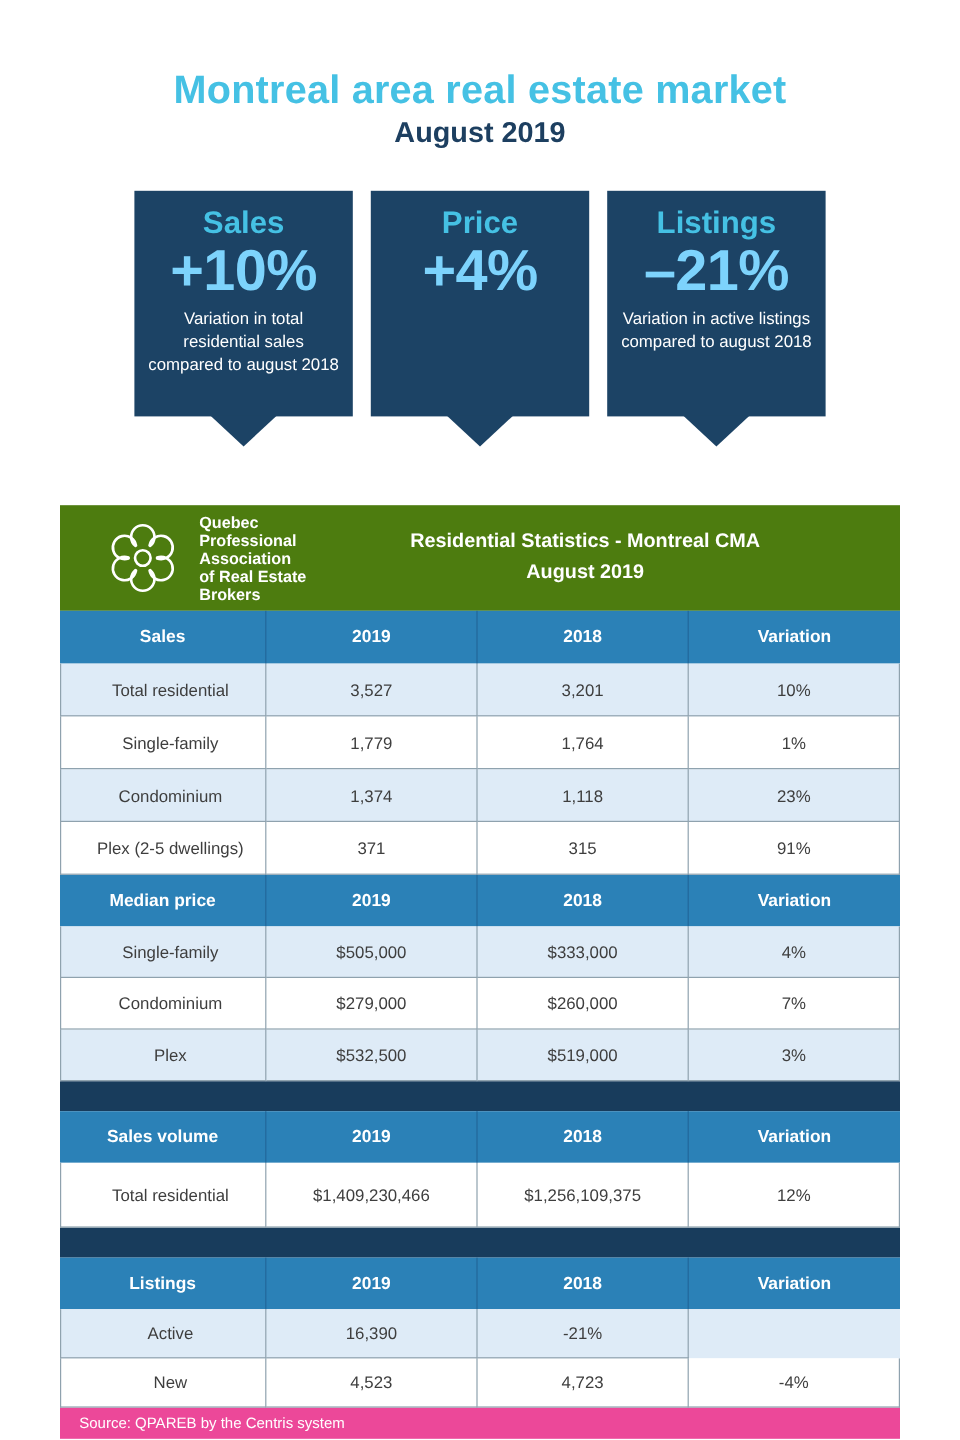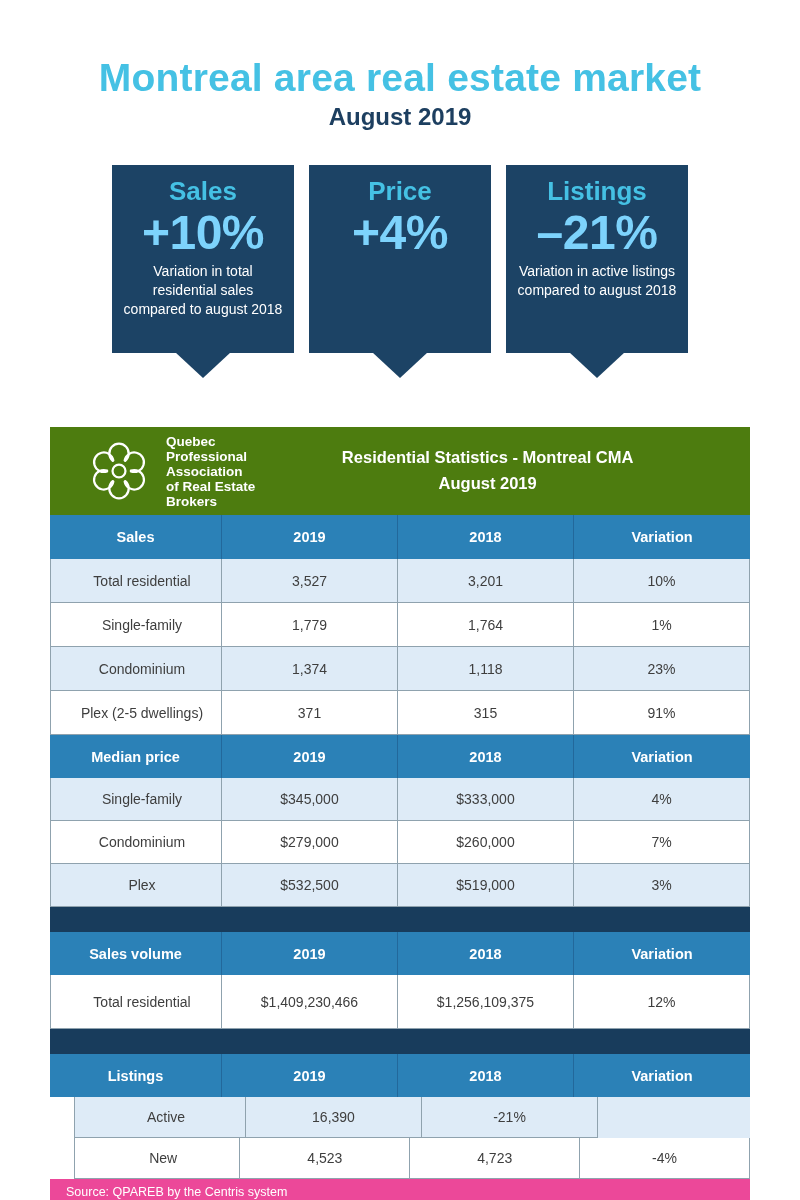--- a/index.html
+++ b/index.html
@@ -6,21 +6,21 @@
   body{
     width:800px;height:1200px;background:#ffffff;overflow:hidden;
     font-family:"Liberation Sans", sans-serif;
     -webkit-font-smoothing:antialiased;
   }
   .page{width:800px;height:1200px;position:relative;}
 
   
   .page-title{
     margin:0;padding-top:56px;text-align:center;
-    font-size:39px;font-weight:700;color:#45C1E4;letter-spacing:.2px;
+    font-size:33px;font-weight:700;color:#45C1E4;letter-spacing:.2px;
   }
   .page-subtitle{
     margin:3px 0 0 0;text-align:center;
     font-size:24px;font-weight:600;color:#1D3F60;
   }
 
   
   .callouts{
     margin-top:34px;display:flex;justify-content:center;gap:15px;
   }
@@ -65,21 +65,21 @@
   .thead-row .cell{
     color:#fff;font-weight:700;font-size:14.5px;
     border-right:1px solid #22689B;
   }
   .thead-row .cell:last-child{border-right:none;}
 
   .body-row{background:#fff;height:44px;}
   .body-row.alt{background:#DEEBF7;}
   .sec1 .body-row{height:43px;}
   .sec2 .body-row{height:54px;}
-  .sec3 .body-row{height:41px;margin-left:24px;}
+  .sec3 .body-row{height:41px;}
   .body-row .cell{
     border-right:1px solid #8FA2AE;border-bottom:1px solid #8FA2AE;
   }
   .body-row .cell:first-child{border-left:1px solid #8FA2AE;padding-left:12px;}
 
   .sep{height:25px;background:#183C5C;}
 
   .footer{
     height:26px;background:#ec4899;color:#fff;font-size:12.5px;
     display:flex;align-items:center;padding-left:16px;box-sizing:border-box;
@@ -184,21 +184,21 @@
         </div>
         <div class="section sec1">
           <div class="trow thead-row">
             <div class="cell c0">Median price</div>
             <div class="cell c1">2019</div>
             <div class="cell c2">2018</div>
             <div class="cell c3">Variation</div>
           </div>
           <div class="trow body-row alt">
             <div class="cell c0">Single-family</div>
-            <div class="cell c1">$345,000</div>
+            <div class="cell c1">$505,000</div>
             <div class="cell c2">$333,000</div>
             <div class="cell c3">4%</div>
           </div>
           <div class="trow body-row">
             <div class="cell c0">Condominium</div>
             <div class="cell c1">$279,000</div>
             <div class="cell c2">$260,000</div>
             <div class="cell c3">7%</div>
           </div>
           <div class="trow body-row alt">

